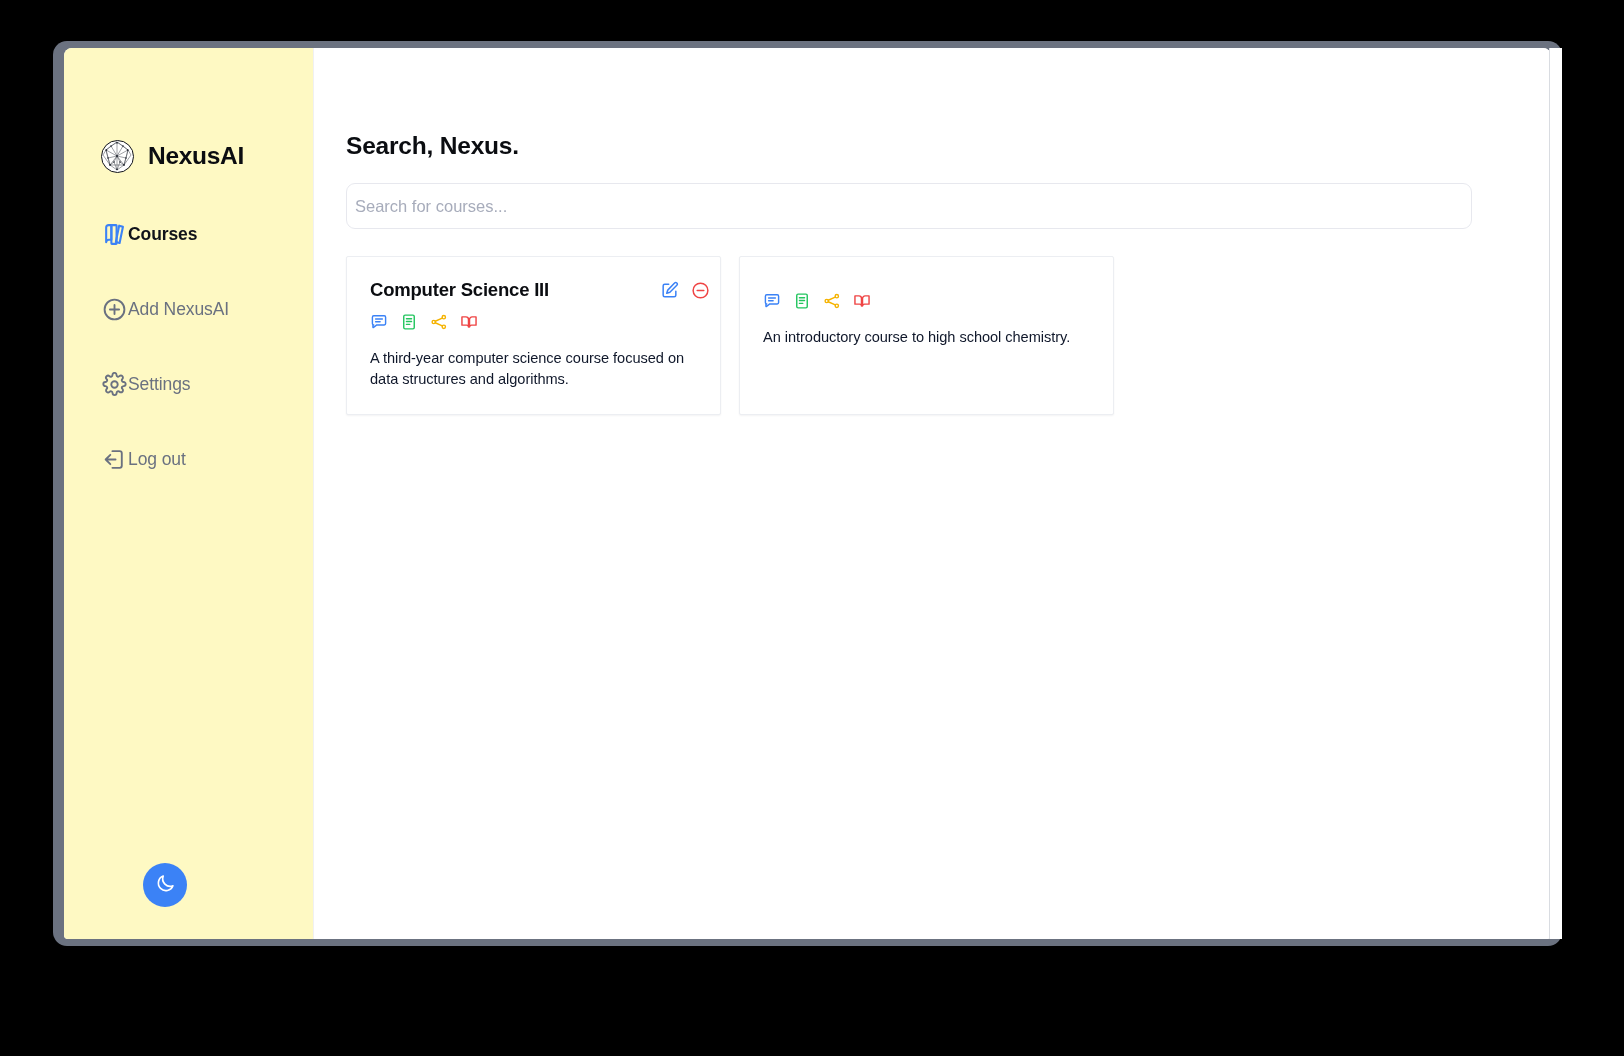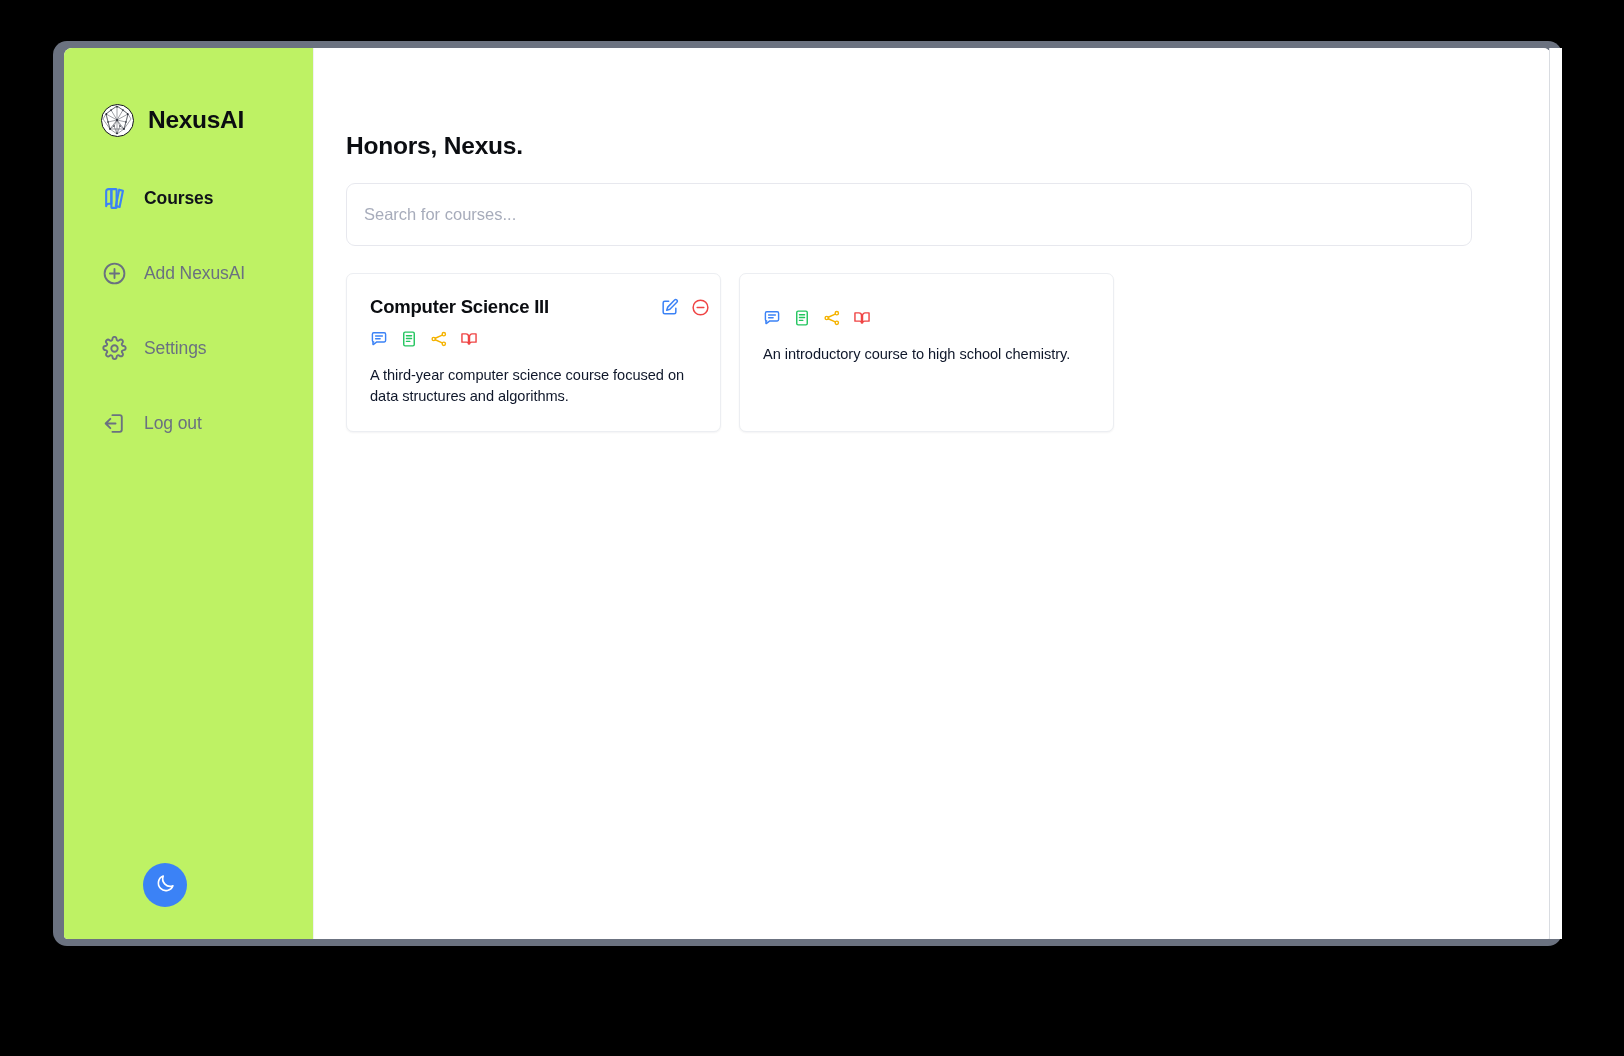--- a/index.html
+++ b/index.html
@@ -43,24 +43,24 @@
     height: 891px;
     background: #ffffff;
     border-left: 1px solid #d9dce1;
   }
 
   
   #sidebar {
     width: 250px;
     flex: 0 0 250px;
     height: 100%;
-    background: #bef264;
+    background: #fef9c3;
     border-right: 1px solid #f0f0f2;
     position: relative;
-    padding-top: 50px;
+    padding-top: 86px;
   }
 
   .brand {
     display: flex;
     align-items: center;
     gap: 14px;
     padding-left: 37px;
     height: 44px;
     margin-bottom: 34px;
   }
@@ -76,21 +76,20 @@
   .brand-name {
     font-size: 24.5px;
     font-weight: bold;
     letter-spacing: -0.3px;
     color: #0b0d11;
   }
 
   .nav-item {
     display: flex;
     align-items: center;
-    gap: 16px;
     height: 45px;
     padding-left: 37px;
     margin-bottom: 30px;
     cursor: pointer;
   }
   .nav-icon {
     width: 27px; height: 27px;
     flex: 0 0 27px;
     display: flex; align-items: center; justify-content: center;
   }
@@ -129,42 +128,42 @@
   #page-title {
     font-size: 24.5px;
     color: #0b0d11;
     letter-spacing: -0.2px;
     margin-bottom: 23px;
   }
 
   #search-input {
     display: block;
     width: 1126px;
-    height: 63px;
+    height: 46px;
     border: 1px solid #e7e8ee;
     border-radius: 9px;
-    padding: 0 17px;
+    padding: 0 8px;
     font-size: 16.5px;
     font-family: "Liberation Sans", sans-serif;
     color: #3b4252;
     background: #ffffff;
     outline: none;
   }
   #search-input::placeholder { color: #a7acbb; }
 
   #course-grid {
     margin-top: 27px;
     display: flex;
     gap: 18px;
   }
 
   .course-card {
     width: 375px;
     border: 1px solid #eceef2;
-    border-radius: 7px;
+    border-radius: 2px;
     background: #ffffff;
     box-shadow: 0 1px 2px rgba(16,24,40,0.05);
     padding: 22px 10px 24px 23px;
     cursor: pointer;
   }
   .card-head {
     display: flex;
     align-items: flex-start;
     justify-content: space-between;
   }
@@ -280,21 +279,21 @@
         <span>
           <svg width="21" height="21" viewBox="0 0 24 24" fill="none" stroke="#ffffff" stroke-width="1.9" stroke-linecap="round" stroke-linejoin="round">
             <path d="M20.5 14.6A8.6 8.6 0 0 1 9.4 3.5a8.6 8.6 0 1 0 11.1 11.1z"></path>
           </svg>
         </span>
       </button>
     </aside>
 
     <main id="main">
 
-      <h1 id="page-title">Honors, Nexus.</h1>
+      <h1 id="page-title">Search, Nexus.</h1>
 
       <input id="search-input" type="text" placeholder="Search for courses..." style="">
 
       <div id="course-grid">
 
         <div class="course-card">
           <div class="card-head">
             <div class="card-title">Computer Science III</div>
             <div class="card-actions">
               <span class="card-action">

